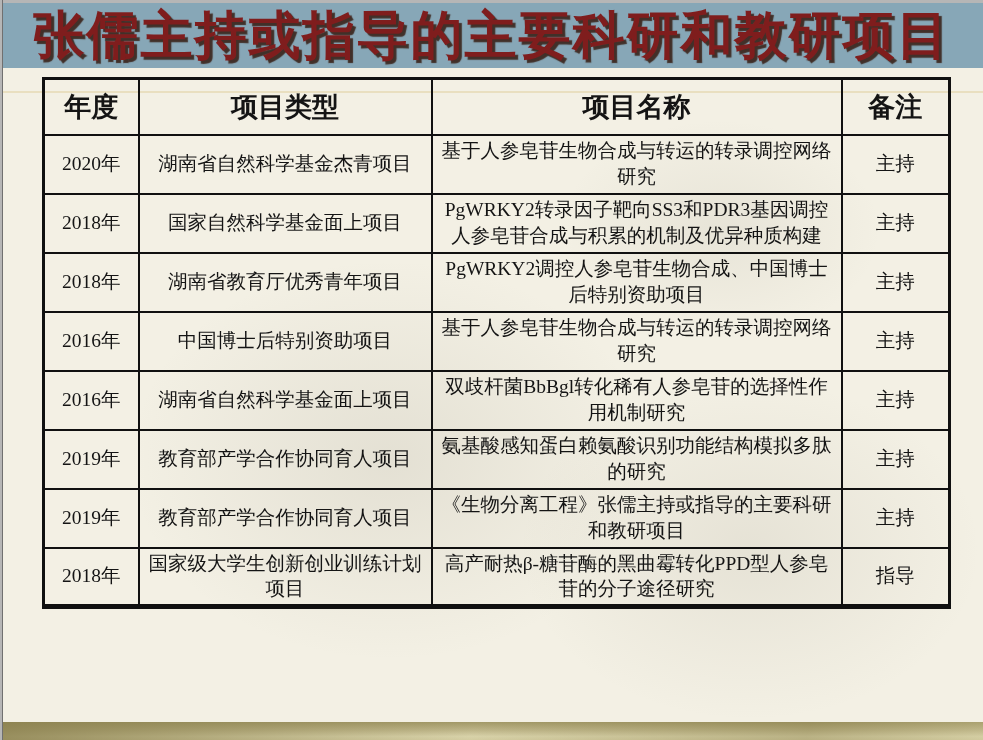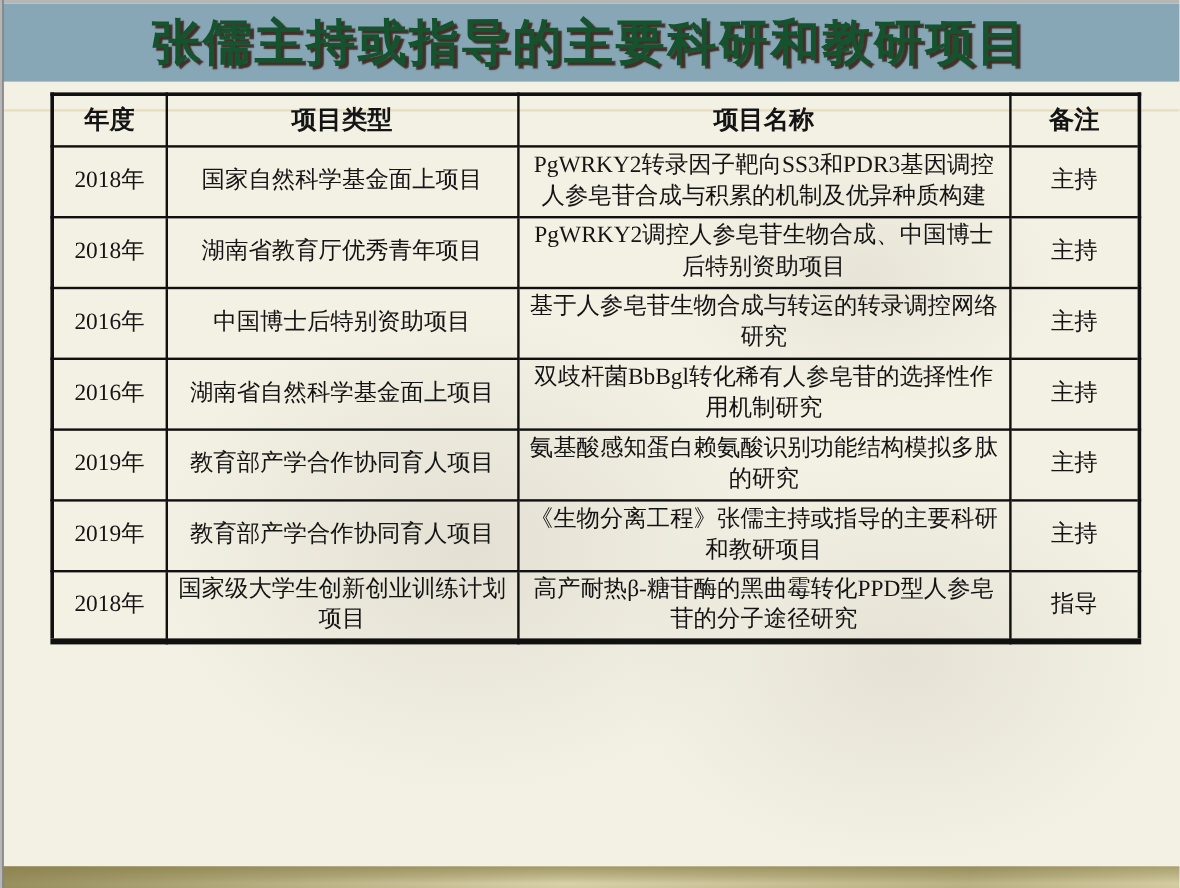--- a/index.html
+++ b/index.html
@@ -23,23 +23,23 @@
   .title-bar {
     position: absolute; left: 0; top: 3px; width: 983px; height: 65px;
     background: #87a7b7;
     display: flex; align-items: center; justify-content: center;
     z-index: 2;
   }
   .title-bar h1 {
     margin: 12px;
     font-family: "Liberation Sans", "DejaVu Sans", sans-serif;
     font-weight: bold;
-    font-size: 41px;
+    font-size: 52px;
     letter-spacing: 2px;
-    color: #14532d;
+    color: #7f1d1d;
     text-shadow: 3px 3px 1px #413029;
     white-space: nowrap;
   }
   
   .gold-line {
     position: absolute; left: 0; top: 91px; width: 983px; height: 2px;
     background: #e6dcba; opacity: .85; z-index: 1;
   }
   
   .wm { position: absolute; z-index: 0; border-radius: 50%; }
@@ -58,22 +58,22 @@
   }
   table.projects, table.projects th, table.projects td {
     border: 2px solid #101010;
   }
   table.projects { border-width: 3px; border-bottom-width: 5px; }
   col.c-year { width: 95px; }
   col.c-type { width: 293px; }
   col.c-name { width: 410px; }
   col.c-note { width: 108px; }
   table.projects th {
-    height: 43px;
-    font-size: 21px;
+    height: 56px;
+    font-size: 27px;
     font-weight: bold;
     text-align: center;
     background: transparent;
   }
   table.projects td {
     height: 59px;
     padding: 2px 8px;
     font-size: 19.5px;
     line-height: 1.32;
     text-align: center;
@@ -113,20 +113,26 @@
   <thead>
     <tr>
       <th>年度</th>
       <th>项目类型</th>
       <th>项目名称</th>
       <th>备注</th>
     </tr>
   </thead>
   <tbody id="rows">
       <tr>
+        <td>2020年</td>
+        <td>湖南省自然科学基金杰青项目</td>
+        <td>基于人参皂苷生物合成与转运的转录调控网络研究</td>
+        <td>主持</td>
+      </tr>
+      <tr>
         <td>2018年</td>
         <td>国家自然科学基金面上项目</td>
         <td>PgWRKY2转录因子靶向SS3和PDR3基因调控人参皂苷合成与积累的机制及优异种质构建</td>
         <td>主持</td>
       </tr>
       <tr>
         <td>2018年</td>
         <td>湖南省教育厅优秀青年项目</td>
         <td>PgWRKY2调控人参皂苷生物合成、中国博士后特别资助项目</td>
         <td>主持</td>

